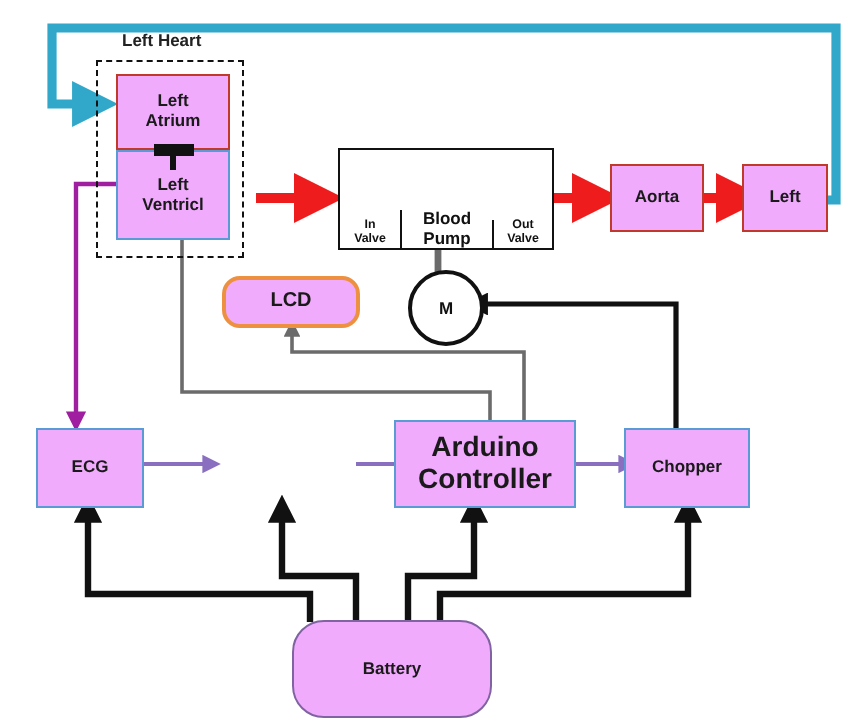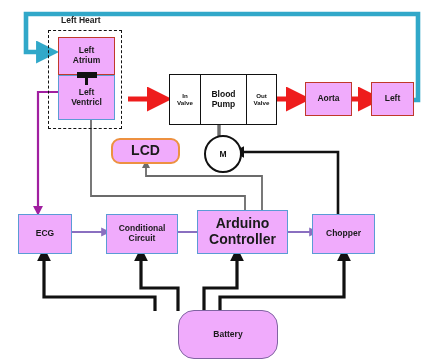--- a/index.html
+++ b/index.html
@@ -48,20 +48,21 @@
   .purple-box{border:1.8px solid #8064a2;border-radius:16px;}
 
   
   #pump-assembly{
     position:absolute;
     display:flex;
     border:1.7px solid #111;
     background:#fff;
     box-sizing:border-box;
     z-index:3;
+    align-items:flex-end;
   }
   #pump-assembly .cell{
     display:flex;align-items:center;justify-content:center;
     text-align:center;font-weight:bold;color:#111;
     box-sizing:border-box;line-height:1.1;
   }
   #pump-assembly .cell + .cell{border-left:1.7px solid #111;}
 
   
   #motor{
@@ -177,39 +178,35 @@
   </div>
 
   <div class="node red-box" style="left:305px;top:82px;width:47px;height:34px;font-size:8.5px;">
     <span class="lbl">Aorta</span>
   </div>
 
   <div class="node red-box" style="left:371px;top:82px;width:43px;height:34px;font-size:8.5px;">
     <span class="lbl">Left</span>
   </div>
 
-  <div class="node orange-box" style="left:111px;top:138px;width:69px;height:26px;font-size:14px;">
+  <div class="node orange-box" style="left:111px;top:138px;width:69px;height:26px;font-size:10px;">
     <span class="lbl">LCD</span>
   </div>
 
   <div class="node blue-box" style="left:18px;top:214px;width:54px;height:40px;font-size:8.5px;">
     <span class="lbl">ECG</span>
   </div>
 
-  <div class="node blue-box" style="left:106px;top:214px;width:72px;height:40px;font-size:8.5px;">
-    <span class="lbl">Conditional
-Circuit</span>
-  </div>
 
   <div class="node blue-box" style="left:197px;top:210px;width:91px;height:44px;font-size:14px;">
     <span class="lbl">Arduino
 Controller</span>
   </div>
 
   <div class="node blue-box" style="left:312px;top:214px;width:63px;height:40px;font-size:8.5px;">
     <span class="lbl">Chopper</span>
   </div>
 
-  <div class="node purple-box" style="left:146px;top:310px;width:100px;height:49px;font-size:8.5px;margin-left:32px;">
+  <div class="node purple-box" style="left:146px;top:310px;width:100px;height:49px;font-size:8.5px;">
     <span class="lbl">Battery</span>
   </div>
 
 </div>
 
 </body></html>

